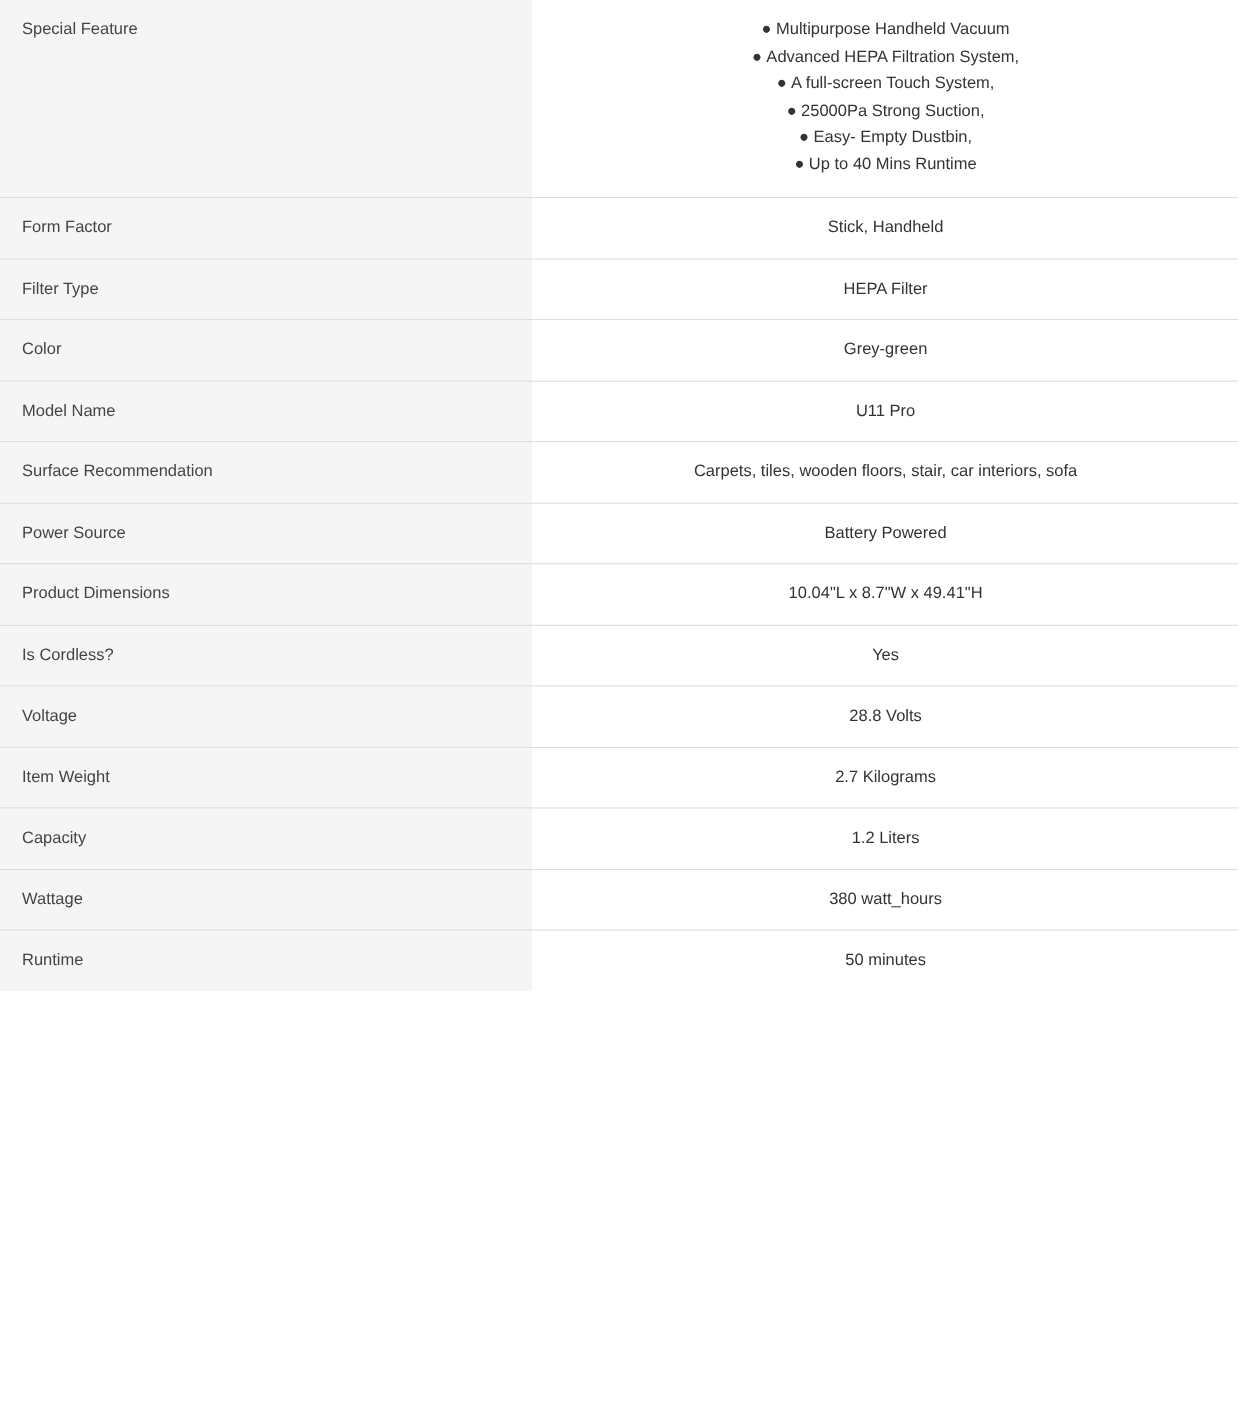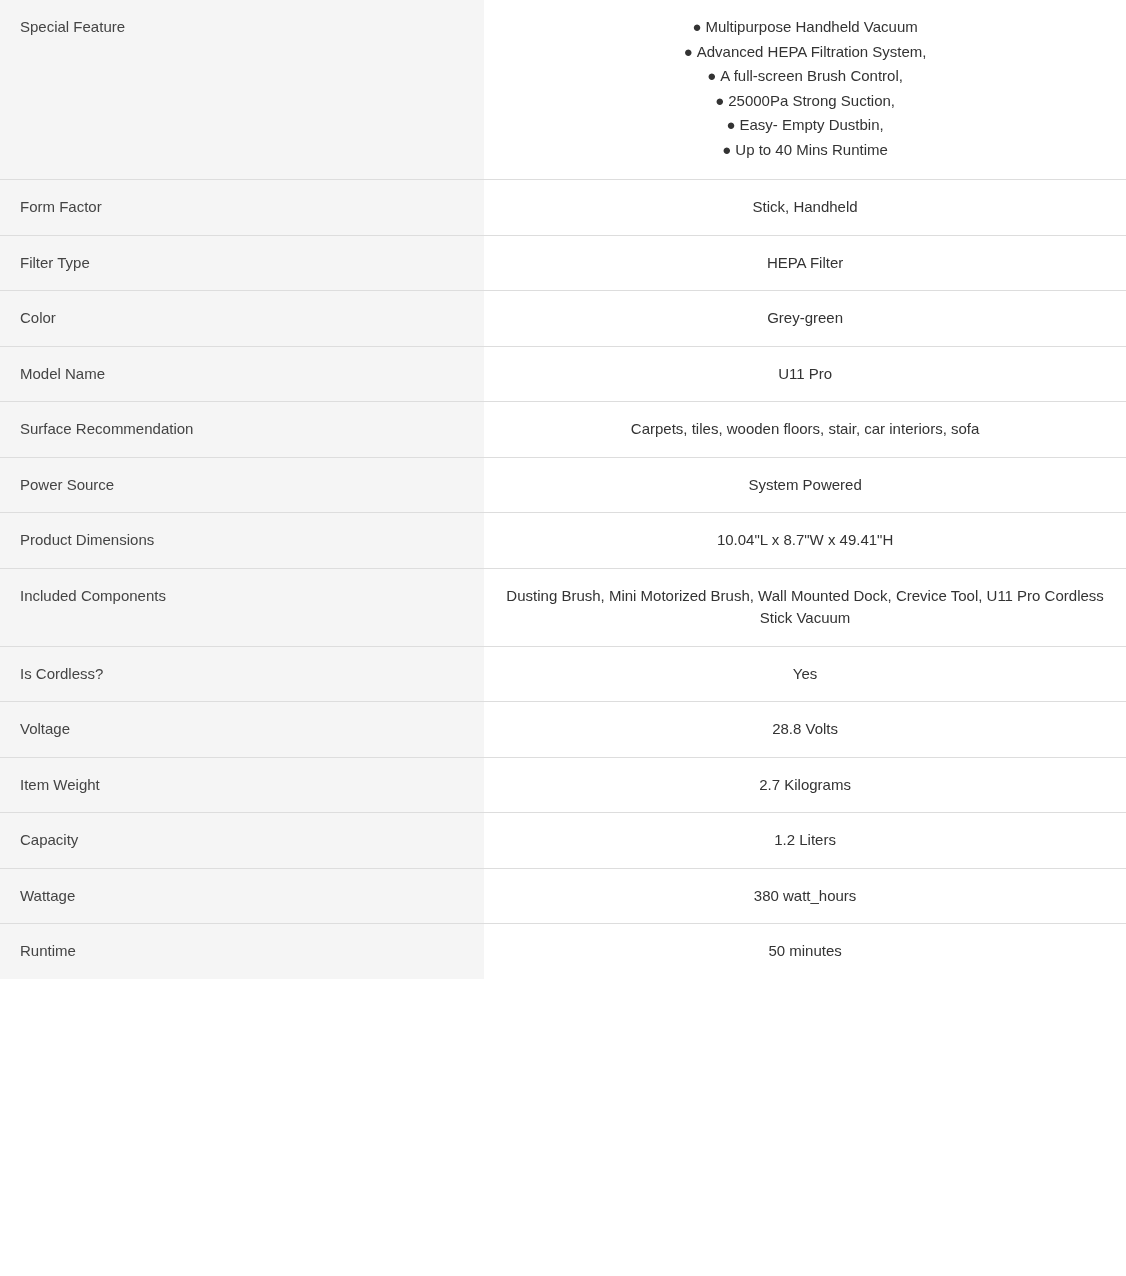--- a/index.html
+++ b/index.html
@@ -68,21 +68,21 @@
 <body>
 
 <table class="spec-table">
   <tbody id="spec-tbody">
       <tr>
         <td>Special Feature</td>
         <td>
           <ul class="special-feature-list">
             <li>Multipurpose Handheld Vacuum</li>
             <li>Advanced HEPA Filtration System,</li>
-            <li>A full-screen Brush Control,</li>
+            <li>A full-screen Touch System,</li>
             <li>25000Pa Strong Suction,</li>
             <li>Easy- Empty Dustbin,</li>
             <li>Up to 40 Mins Runtime</li>
           </ul>
         </td>
       </tr>
       <tr>
         <td>Form Factor</td>
         <td>Stick, Handheld</td>
       </tr>
@@ -97,29 +97,25 @@
       <tr>
         <td>Model Name</td>
         <td>U11 Pro</td>
       </tr>
       <tr>
         <td>Surface Recommendation</td>
         <td>Carpets, tiles, wooden floors, stair, car interiors, sofa</td>
       </tr>
       <tr>
         <td>Power Source</td>
-        <td>System Powered</td>
+        <td>Battery Powered</td>
       </tr>
       <tr>
         <td>Product Dimensions</td>
         <td>10.04"L x 8.7"W x 49.41"H</td>
-      </tr>
-      <tr>
-        <td>Included Components</td>
-        <td>Dusting Brush, Mini Motorized Brush, Wall Mounted Dock, Crevice Tool, U11 Pro Cordless Stick Vacuum</td>
       </tr>
       <tr>
         <td>Is Cordless?</td>
         <td>Yes</td>
       </tr>
       <tr>
         <td>Voltage</td>
         <td>28.8 Volts</td>
       </tr>
       <tr>

